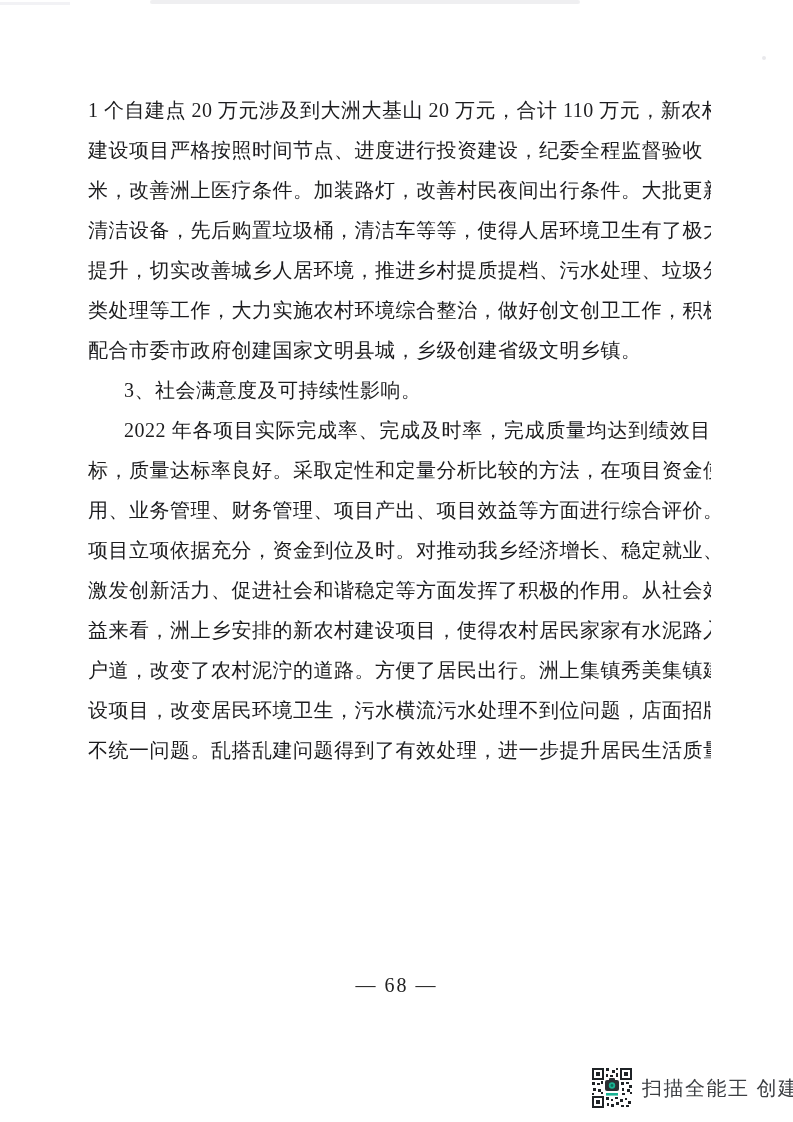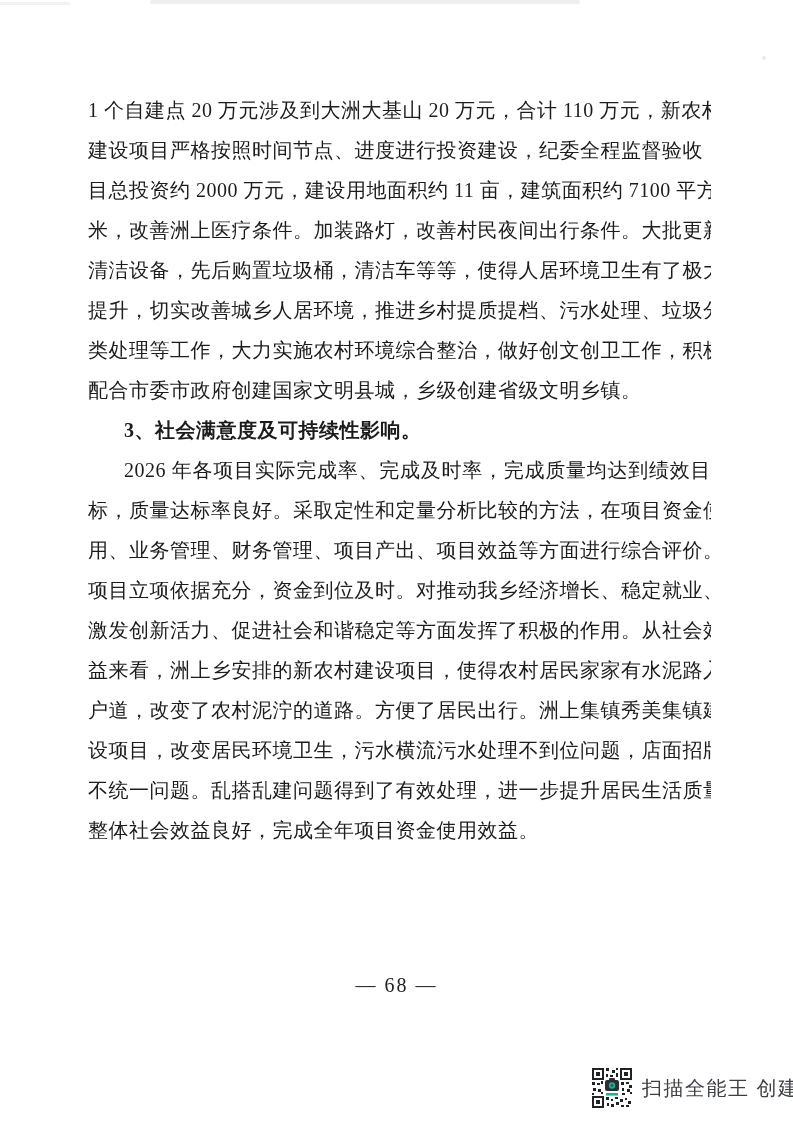--- a/index.html
+++ b/index.html
@@ -29,21 +29,21 @@
     font-size: 20px;
     line-height: 40px;
     height: 40px;
     overflow: hidden;
     text-align: justify;
     text-align-last: justify;
     letter-spacing: 0.5px;
     white-space: nowrap;
   }
   .line.lastline { text-align: center; text-align-last: left; white-space: normal; }
-  .line.heading  { font-weight: 700; text-align: right; text-align-last: left; white-space: normal; }
+  .line.heading  { font-weight: 400; text-align: right; text-align-last: left; white-space: normal; }
   .line.indent   { text-indent: 36px; }
 
   .page-number {
     position: absolute;
     top: 974px; left: 0; width: 100%;
     text-align: center;
     font-size: 20px;
     letter-spacing: 2px;
     color: #222;
   }
@@ -69,37 +69,35 @@
 
 <div class="page">
 
   <div class="artifact-1"></div>
   <div class="artifact-2"></div>
   <div class="artifact-3"></div>
 
   <div class="text-block">
       <div class="line">1 个自建点 20 万元涉及到大洲大基山 20 万元，合计 110 万元，新农村</div>
       <div class="line">建设项目严格按照时间节点、进度进行投资建设，纪委全程监督验收，</div>
-      <div class="line">目总投资约 2000 万元，建设用地面积约 11 亩，建筑面积约 7100 平方</div>
       <div class="line">米，改善洲上医疗条件。加装路灯，改善村民夜间出行条件。大批更新</div>
       <div class="line">清洁设备，先后购置垃圾桶，清洁车等等，使得人居环境卫生有了极大</div>
       <div class="line">提升，切实改善城乡人居环境，推进乡村提质提档、污水处理、垃圾分</div>
       <div class="line">类处理等工作，大力实施农村环境综合整治，做好创文创卫工作，积极</div>
       <div class="line lastline">配合市委市政府创建国家文明县城，乡级创建省级文明乡镇。</div>
       <div class="line heading indent">3、社会满意度及可持续性影响。</div>
-      <div class="line indent">2026 年各项目实际完成率、完成及时率，完成质量均达到绩效目</div>
+      <div class="line indent">2022 年各项目实际完成率、完成及时率，完成质量均达到绩效目</div>
       <div class="line">标，质量达标率良好。采取定性和定量分析比较的方法，在项目资金使</div>
       <div class="line">用、业务管理、财务管理、项目产出、项目效益等方面进行综合评价。</div>
       <div class="line">项目立项依据充分，资金到位及时。对推动我乡经济增长、稳定就业、</div>
       <div class="line">激发创新活力、促进社会和谐稳定等方面发挥了积极的作用。从社会效</div>
       <div class="line">益来看，洲上乡安排的新农村建设项目，使得农村居民家家有水泥路入</div>
       <div class="line">户道，改变了农村泥泞的道路。方便了居民出行。洲上集镇秀美集镇建</div>
       <div class="line">设项目，改变居民环境卫生，污水横流污水处理不到位问题，店面招牌</div>
       <div class="line">不统一问题。乱搭乱建问题得到了有效处理，进一步提升居民生活质量。</div>
-      <div class="line lastline">整体社会效益良好，完成全年项目资金使用效益。</div>
     </div>
 
   <div class="page-number">— 68 —</div>
 
   <div class="watermark">
     <span>
       <svg class="qr" viewBox="0 0 40 40" xmlns="http://www.w3.org/2000/svg">
 
         <g fill="#1f2326">
           <rect x="0" y="0" width="12" height="12"></rect>

